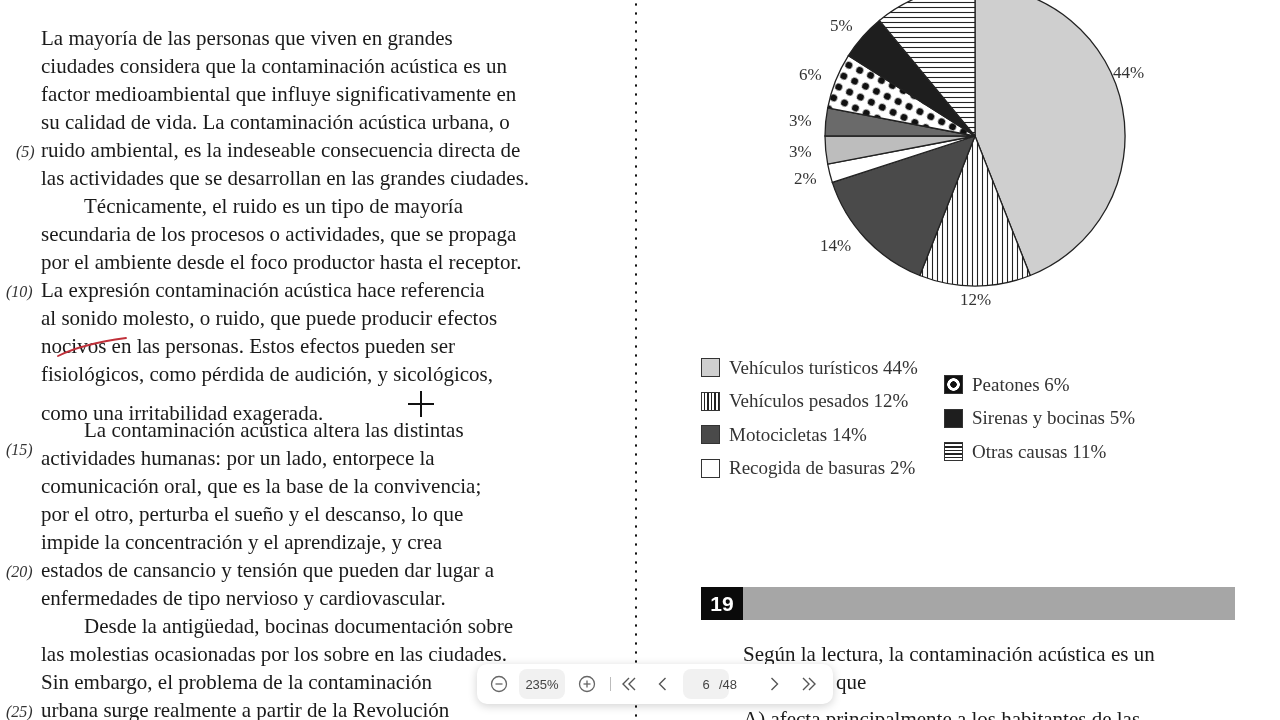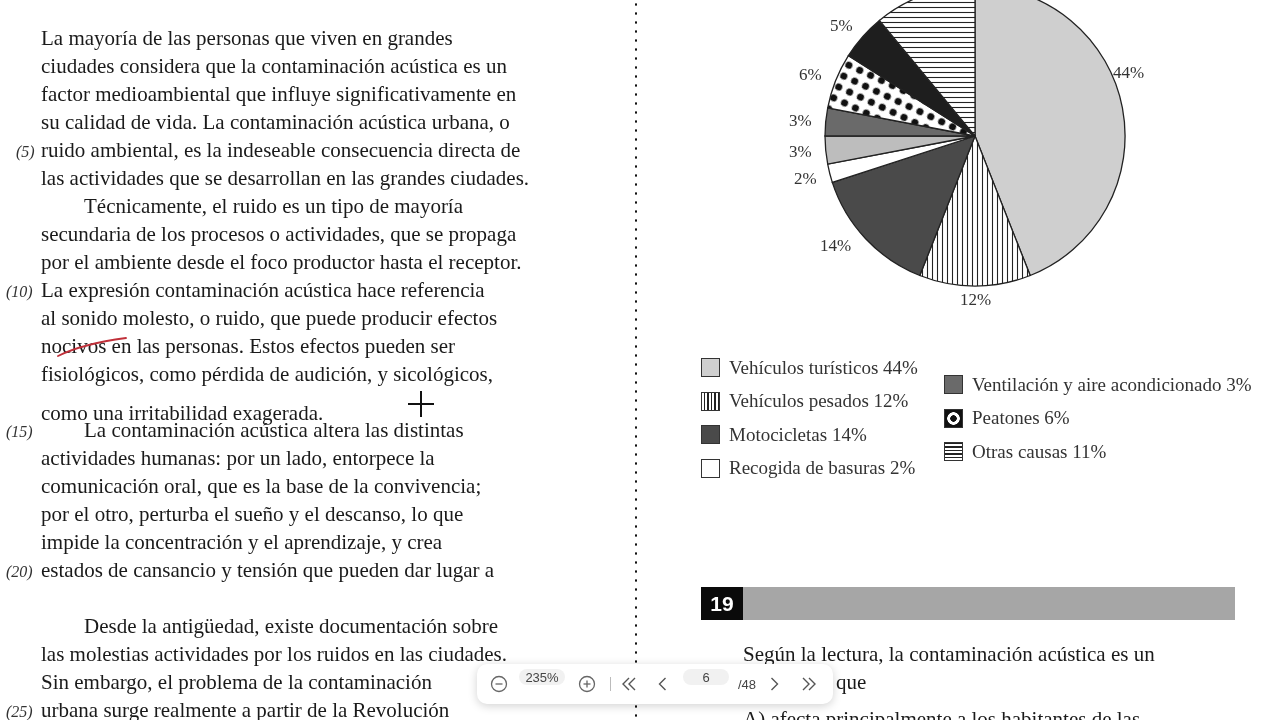--- a/index.html
+++ b/index.html
@@ -27,21 +27,21 @@
   .q-header { position:absolute; left:701px; top:587px; width:534px; height:33px; background:#a6a6a6; }
   .q-num { position:absolute; left:0; top:0; width:42px; height:33px; background:#0a0a0a; color:#fff;
            font-family:"Liberation Sans","DejaVu Sans",sans-serif; font-weight:bold; font-size:21px;
            line-height:33px; text-align:center; }
   .q-text { position:absolute; left:743px; font-size:21px; line-height:28px; white-space:nowrap; }
 
   .toolbar { position:absolute; left:477px; top:664px; width:356px; height:40px; background:#fff;
              border-radius:10px; box-shadow:0 2px 10px rgba(0,0,0,0.18);
              font-family:"Liberation Sans","DejaVu Sans",sans-serif; font-size:13px; color:#444; }
   .tb { position:absolute; top:0; height:40px; display:flex; align-items:center; justify-content:center; }
-  .tb-box { background:#f1f1f1; border-radius:8px; height:16px; top:5px; }
+  .tb-box { background:#f1f1f1; border-radius:8px; height:30px; top:5px; }
   .tb-sep { position:absolute; left:133px; top:13px; width:1px; height:14px; background:#bbb; }
   svg { display:block; }
 </style>
 </head>
 <body>
 
 <div class="page-left">
   <span class="line" style="top:24px">La mayoría de las personas que viven en grandes</span>
   <span class="line" style="top:52px">ciudades considera que la contaminación acústica es un</span>
   <span class="line" style="top:108px">su calidad de vida. La contaminación acústica urbana, o</span>
@@ -51,30 +51,31 @@
   <span class="line" style="top:164px">las actividades que se desarrollan en las grandes ciudades.</span>
   <span class="line indent" style="top:192px">Técnicamente, el ruido es un tipo de mayoría</span>
   <span class="line" style="top:220px">secundaria de los procesos o actividades, que se propaga</span>
   <span class="line" style="top:248px">por el ambiente desde el foco productor hasta el receptor.</span>
   <span class="lnum" style="left:6px;top:278px">(10)</span>
   <span class="line" style="top:276px">La expresión contaminación acústica hace referencia</span>
   <span class="line" style="top:304px">al sonido molesto, o ruido, que puede producir efectos</span>
   <span class="line" style="top:332px">nocivos en las personas. Estos efectos pueden ser</span>
   <span class="line" style="top:360px">fisiológicos, como pérdida de audición, y sicológicos,</span>
   <span class="line" style="top:399px">como una irritabilidad exagerada.</span>
-  <span class="lnum" style="left:6px;top:418px">(15)</span>
+  <span class="lnum" style="left:6px;top:436px">(15)</span>
   <span class="line indent" style="top:416px">La contaminación acústica altera las distintas</span>
   <span class="line" style="top:472px">comunicación oral, que es la base de la convivencia;</span>
   <span class="line" style="top:444px">actividades humanas: por un lado, entorpece la</span>
   <span class="line" style="top:500px">por el otro, perturba el sueño y el descanso, lo que</span>
   <span class="line" style="top:528px">impide la concentración y el aprendizaje, y crea</span>
   <span class="lnum" style="left:6px;top:558px">(20)</span>
   <span class="line" style="top:556px">estados de cansancio y tensión que pueden dar lugar a</span>
-  <span class="line indent" style="top:612px">Desde la antigüedad, existe documentación sobre</span>
-  <span class="line" style="top:640px">las molestias actividades por los ruidos en las ciudades.</span>
+  <span class="line" style="top:584px">enfermedades de tipo nervioso y cardiovascular.</span>
+  <span class="line indent" style="top:612px">Desde la antigüedad, bocinas documentación sobre</span>
+  <span class="line" style="top:640px">las molestias ocasionadas por los sobre en las ciudades.</span>
   <span class="line" style="top:668px">Sin embargo, el problema de la contaminación</span>
   <span class="lnum" style="left:6px;top:698px">(25)</span>
   <span class="line" style="top:696px">urbana surge realmente a partir de la Revolución</span>
 
   <svg class="redmark" viewBox="0 0 72 22">
     <path d="M2 20 C 18 12, 40 6, 70 2" stroke="#c0303a" stroke-width="1.8" fill="none" stroke-linecap="round"></path>
   </svg>
   <div class="cursor"></div>
 </div>
 
@@ -141,26 +142,26 @@
     <span class="swatch" style="background:#4a4a4a"></span>
     <span class="legend-text">Motocicletas 14%</span>
   </div>
   <div class="legend-item">
     <span class="swatch" style="background:#fff"></span>
     <span class="legend-text">Recogida de basuras 2%</span>
   </div>
 </div>
 <div class="legend-col" style="left:944px;top:368px">
   <div class="legend-item">
-    <span class="swatch" style="background:#6a6a6a"></span>
-    <span class="legend-text">Ventilación y aire acondicionado 3%</span>
-  </div>
-  <div class="legend-item">
     <span class="swatch" style="background:radial-gradient(circle at 50% 50%,#111 0 3px,#fff 3.5px 6px,#111 6.5px)"></span>
     <span class="legend-text">Peatones 6%</span>
+  </div>
+  <div class="legend-item">
+    <span class="swatch" style="background:#1e1e1e"></span>
+    <span class="legend-text">Sirenas y bocinas 5%</span>
   </div>
   <div class="legend-item">
     <span class="swatch" style="background:repeating-linear-gradient(0deg,#fff 0 2px,#222 2px 3.5px)"></span>
     <span class="legend-text">Otras causas 11%</span>
   </div>
 </div>
 
 <div class="q-header">
   <div class="q-num">19</div>
 </div>
@@ -192,21 +193,21 @@
     </svg>
   </div>
   <div class="tb" style="left:174px;width:24px">
     <svg width="18" height="18" viewBox="0 0 18 18">
       <path d="M11.5 3 L5.5 9 L11.5 15" stroke="#555" stroke-width="1.4" fill="none"></path>
     </svg>
   </div>
   <div class="tb tb-box" style="left:206px;width:46px">
     <span>6</span>
   </div>
-  <div class="tb" style="left:257px;width:26px">
+  <div class="tb" style="left:238px;width:26px">
     <span>/48</span>
   </div>
   <div class="tb" style="left:285px;width:24px">
     <svg width="18" height="18" viewBox="0 0 18 18">
       <path d="M6.5 3 L12.5 9 L6.5 15" stroke="#555" stroke-width="1.4" fill="none"></path>
     </svg>
   </div>
   <div class="tb" style="left:320px;width:24px">
     <svg width="18" height="18" viewBox="0 0 18 18">
       <path d="M3 3 L9 9 L3 15 M9 3 L15 9 L9 15" stroke="#555" stroke-width="1.4" fill="none"></path>

